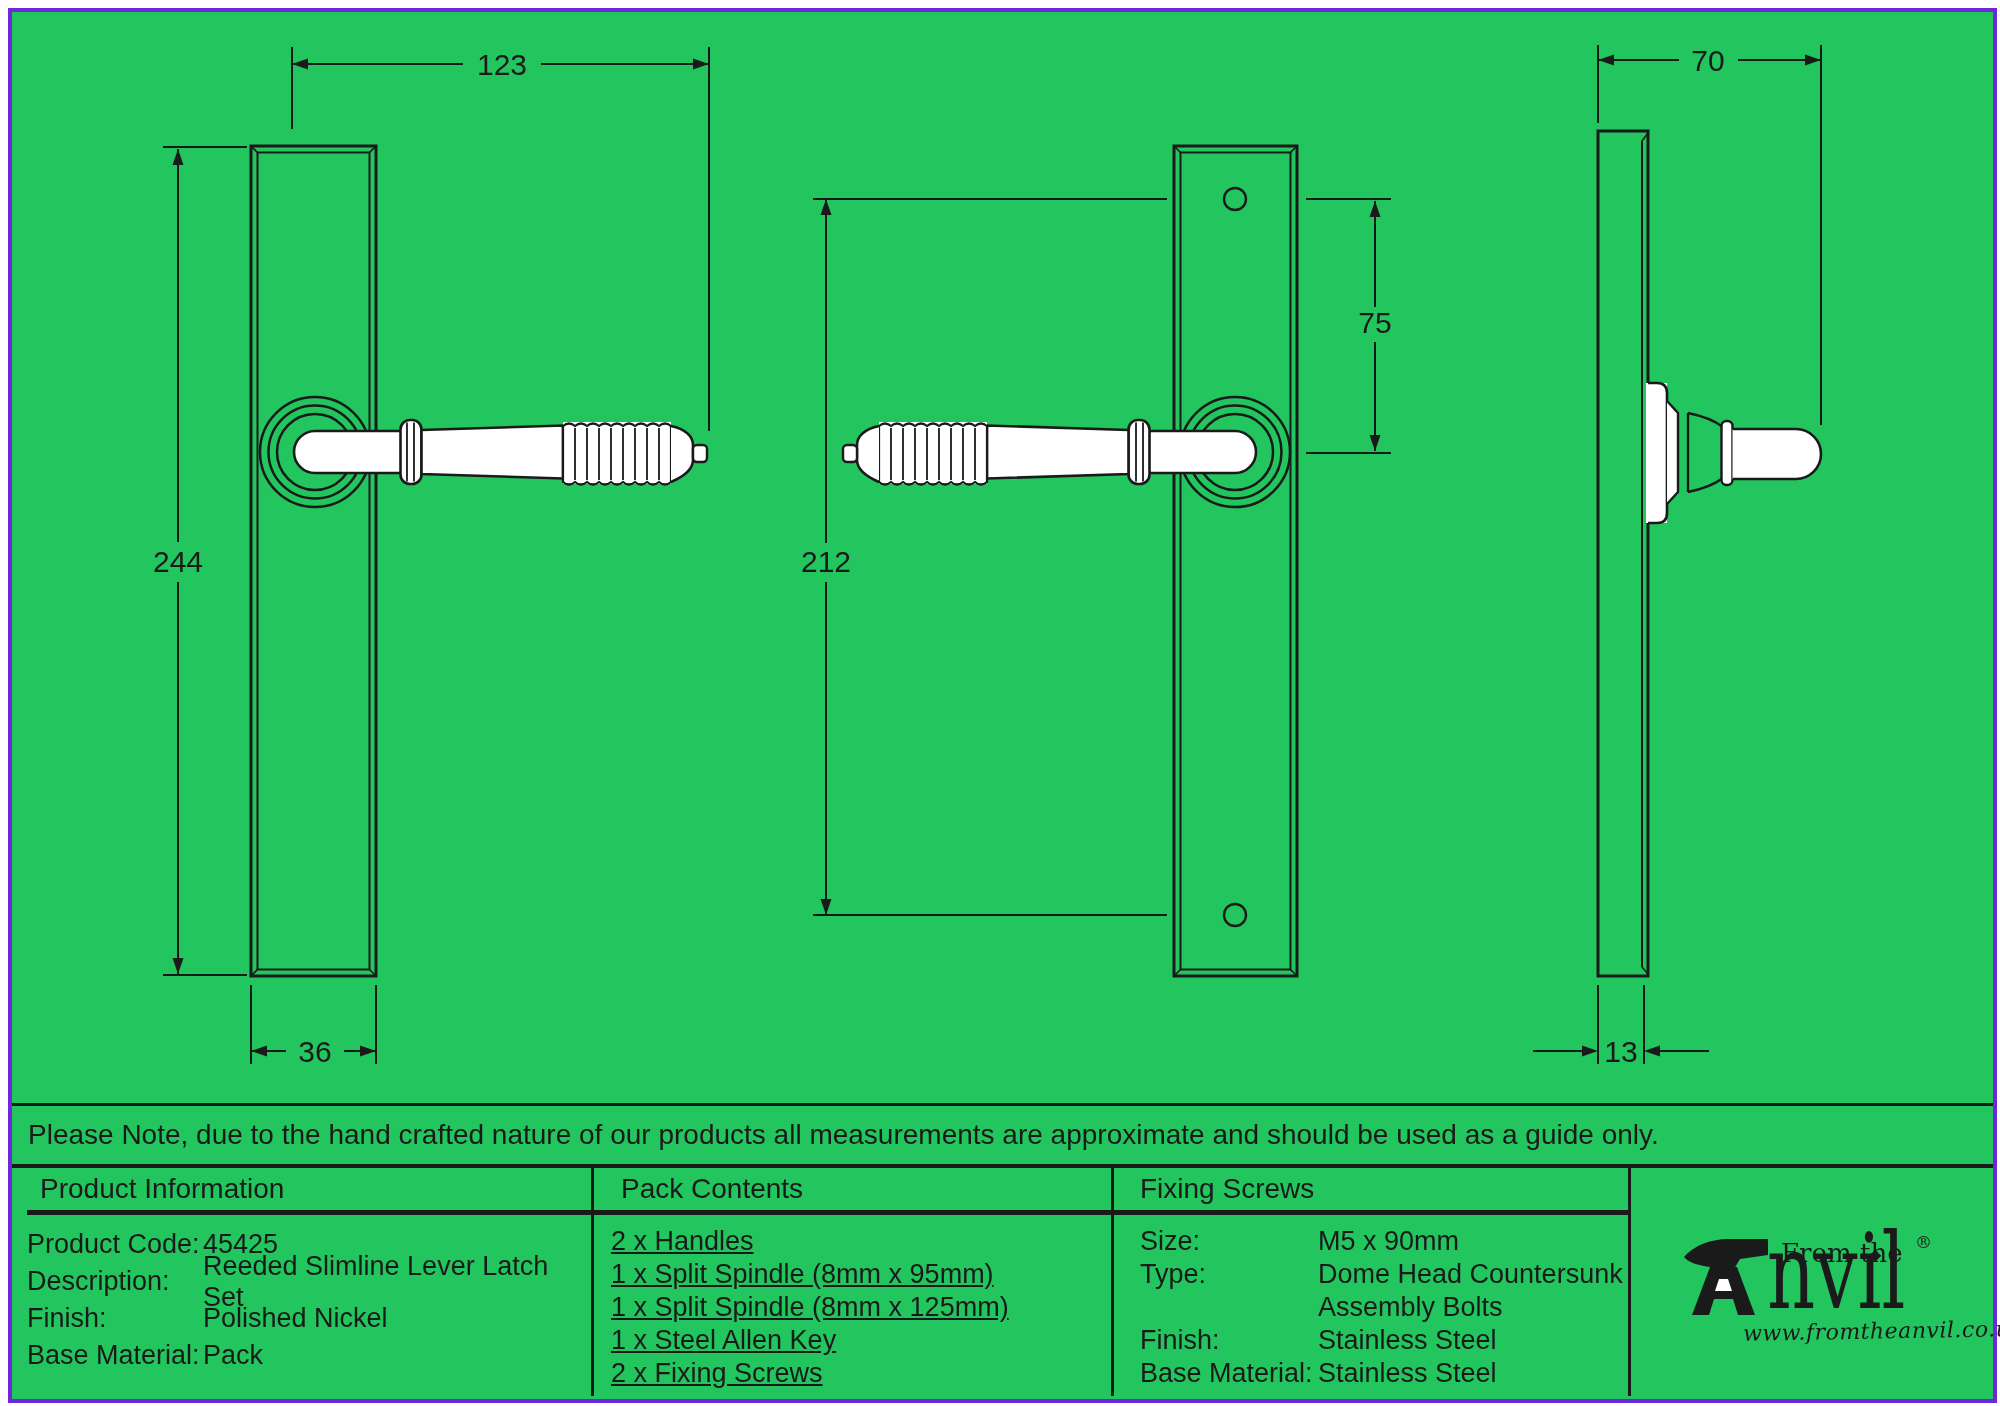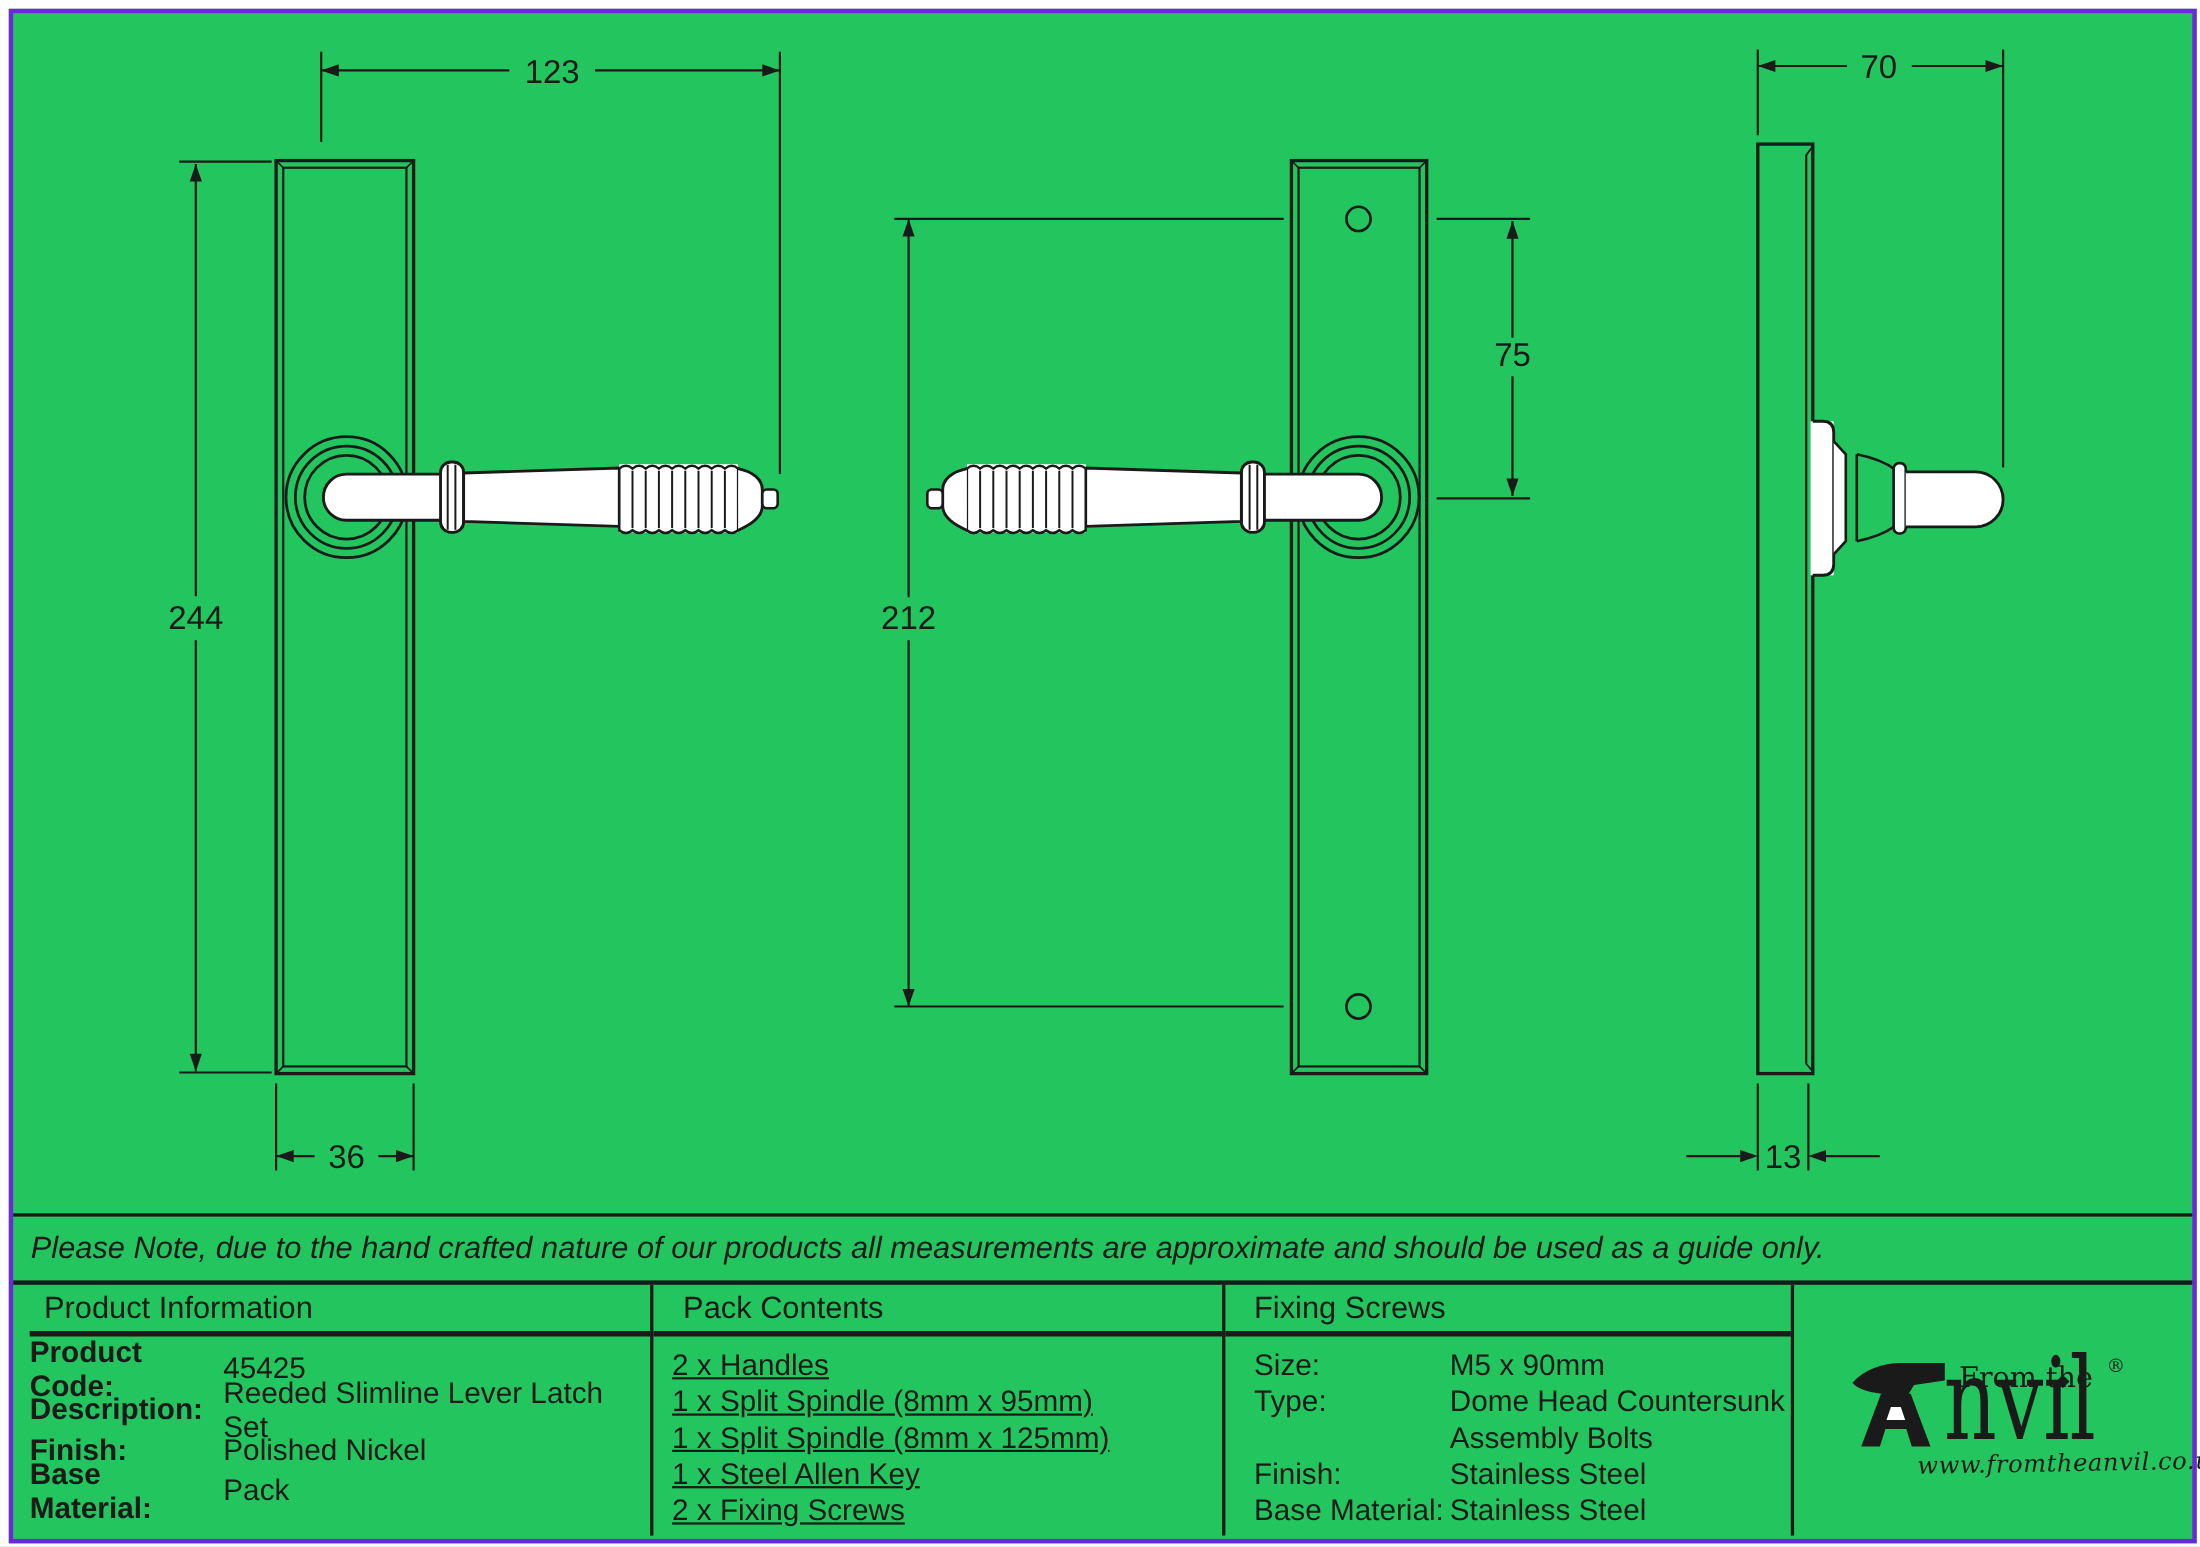--- a/index.html
+++ b/index.html
@@ -1,39 +1,39 @@
 <!DOCTYPE html>
 <html><head>
 <meta charset="utf-8">
 <style>
   html,body{margin:0;padding:0;background:#fff;width:2000px;height:1406px;overflow:hidden;
             font-family:"Liberation Sans",sans-serif;color:#1a1a1a;}
   .sheet{position:absolute;left:8px;top:8px;width:1981px;height:1387px;border:4px solid #6d28d9;background:#22c55e;}
   .drawing{position:absolute;left:0;top:0;}
   .notebar{position:absolute;left:0;top:1091px;width:100%;height:61px;border-top:3px solid #1a1a1a;
-           box-sizing:border-box;display:flex;align-items:center;font-size:28px;font-style:italic;}
+           box-sizing:border-box;display:flex;align-items:center;font-size:28px;}
   .notebar span{padding-left:16px;}
   .dtable{position:absolute;left:0;top:1152px;width:100%;height:232px;border-top:4px solid #1a1a1a;
           box-sizing:border-box;display:flex;}
   .dcol{box-sizing:border-box;height:100%;}
   .c1{width:564px;margin-left:15px;}
   .c2{width:520px;border-left:3px solid #1a1a1a;}
   .c3{width:517px;border-left:3px solid #1a1a1a;}
   .c4{flex:1;border-left:3px solid #1a1a1a;position:relative;}
   .dhead{height:42px;border-bottom:5px solid #1a1a1a;display:flex;align-items:center;font-size:28px;}
   .c1 .dhead{padding-left:13px;}
   .c2 .dhead{padding-left:27px;}
   .c3 .dhead{padding-left:26px;}
   .dbody{font-size:27px;}
   .c1 .dbody{padding-top:11px;}
   .c2 .dbody,.c3 .dbody{padding-top:10px;}
   .lvrow{display:flex;align-items:center;}
   .c1 .lvrow{height:37px;}
   .c3 .lvrow{height:33px;}
-  .c1 .lvrow .lbl{width:176px;flex:none;font-weight:bold;}
+  .c1 .lvrow .lbl{width:176px;flex:none;}
   .c3 .lvrow .lbl{width:178px;padding-left:26px;flex:none;}
   .itemrow{height:33px;display:flex;align-items:center;padding-left:17px;text-decoration:underline;}
   
   .logo-box{position:absolute;left:40px;top:62px;width:290px;height:140px;}
   .anvil-svg{position:absolute;left:5px;top:7px;}
   .logo-fromthe{position:absolute;left:110px;top:8px;font-family:"DejaVu Serif",serif;font-size:26px;}
   .logo-diamond{position:absolute;left:198px;top:15px;font-size:16px;}
   .logo-reg{position:absolute;left:244px;top:2px;font-family:"DejaVu Serif",serif;font-size:17px;}
   .logo-name{position:absolute;left:96px;top:-10px;font-family:"DejaVu Serif",serif;font-size:104px;
              line-height:1;transform:scaleX(.72);transform-origin:left top;}

